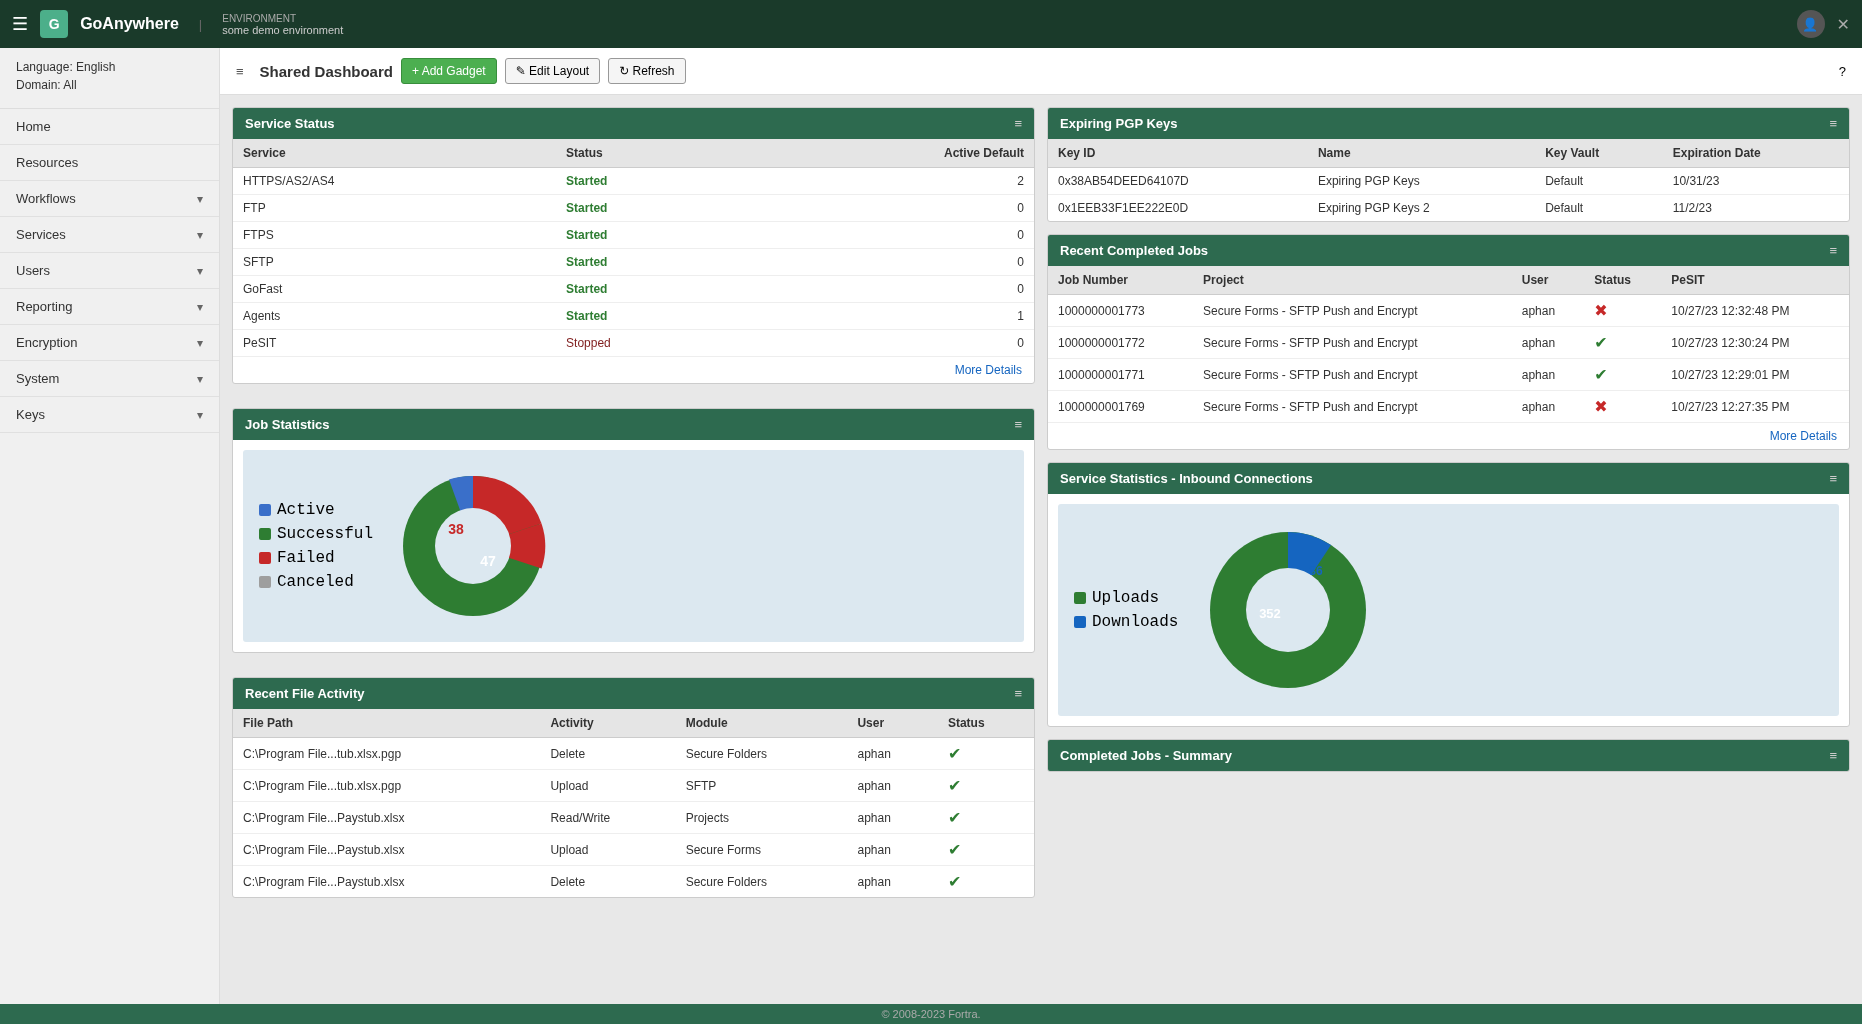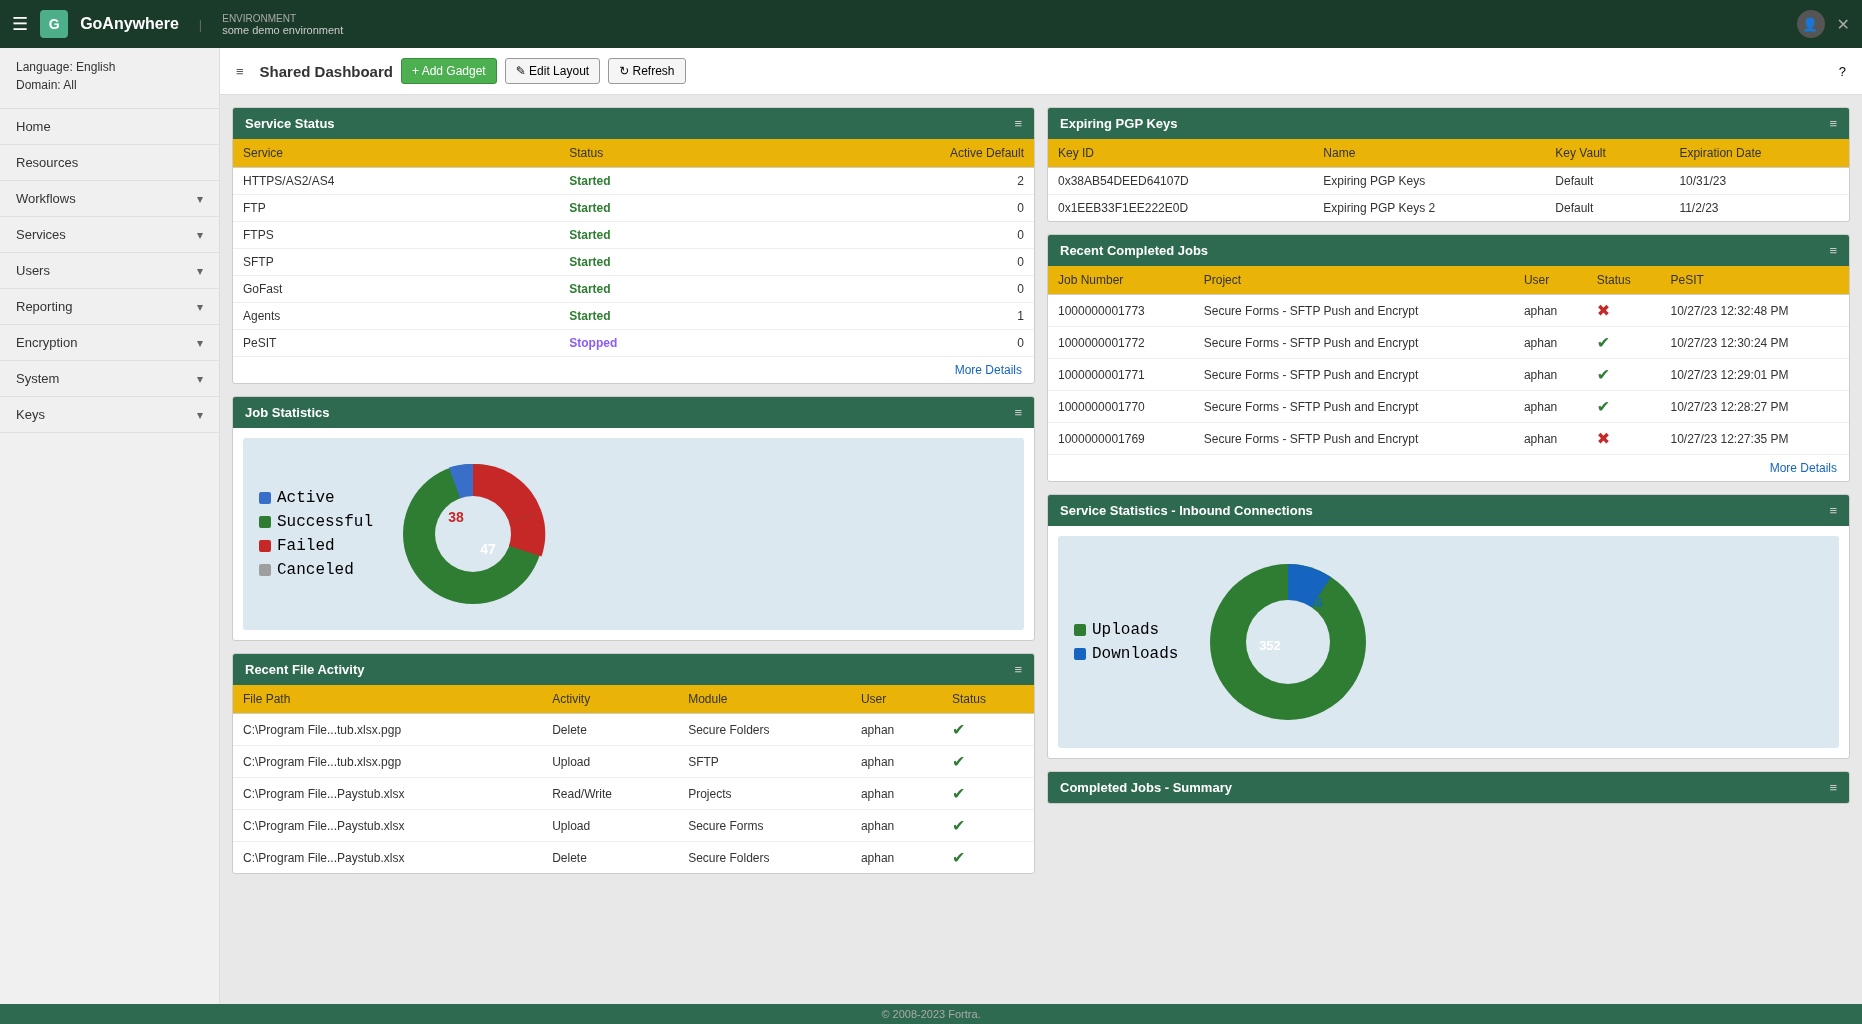--- a/index.html
+++ b/index.html
@@ -41,39 +41,39 @@
     .dashboard-grid { display: grid; grid-template-columns: 1fr 1fr; gap: 12px; padding: 12px; }
 
     
     .panel { background: #fff; border: 1px solid #ccc; border-radius: 3px; overflow: hidden; }
     .panel-header { background: #2d6a4f; color: #fff; padding: 8px 12px; display: flex; align-items: center; justify-content: space-between; font-size: 13px; font-weight: bold; }
     .panel-menu { color: #ccc; cursor: pointer; }
     .panel-body { padding: 0; }
 
     
     table { width: 100%; border-collapse: collapse; font-size: 12px; }
-    th { background: #eab308; padding: 7px 10px; text-align: left; font-weight: normal; color: #333; border-bottom: 1px solid #ccc; }
+    th { background: #e5e5e5; padding: 7px 10px; text-align: left; font-weight: bold; color: #333; border-bottom: 1px solid #ccc; }
     td { padding: 6px 10px; border-bottom: 1px solid #eee; color: #333; }
     tr:last-child td { border-bottom: none; }
 
     .status-started { color: #2e7d32; font-weight: bold; }
-    .status-stopped { color: #8b5cf6; font-weight: bold; }
+    .status-stopped { color: #7f1d1d; font-weight: normal; }
 
     .more-details { text-align: right; padding: 6px 12px; font-size: 12px; color: #1565c0; cursor: pointer; border-top: 1px solid #eee; }
 
     
     .chart-area { padding: 16px; background: #dce8f0; margin: 10px; border-radius: 3px; display: flex; align-items: center; gap: 20px; min-height: 160px; }
     .legend { display: flex; flex-direction: column; gap: 6px; font-size: 16px; font-family: Liberation Mono, monospace; }
     .legend-item { display: flex; align-items: center; gap: 6px; }
     .legend-box { width: 12px; height: 12px; border-radius: 2px; }
 
     
     .pie-svg { width: 160px; height: 160px; }
 
-    .col-left { display: flex; flex-direction: column; gap: 12px; }
+    .col-left { display: flex; flex-direction: column; gap: 24px; }
     .col-right { display: flex; flex-direction: column; gap: 12px; }
 
     .footer { background: #2d6a4f; color: #aaa; text-align: center; font-size: 11px; padding: 4px; flex-shrink: 0; }
 
     
     .dot-green { color: #2e7d32; font-size: 16px; }
 
     
     .inbound-chart-area { padding: 16px; background: #dce8f0; margin: 10px; border-radius: 3px; display: flex; align-items: center; gap: 20px; min-height: 160px; }
 
@@ -391,27 +391,20 @@
     <td>10/27/23 12:30:24 PM</td>
   </tr>
                   <tr>
     <td>1000000001771</td>
     <td>Secure Forms - SFTP Push and Encrypt</td>
     <td>aphan</td>
     <td><span style="color:#2e7d32;font-size:16px;">✔</span></td>
     <td>10/27/23 12:29:01 PM</td>
   </tr>
                   <tr>
-    <td>1000000001770</td>
-    <td>Secure Forms - SFTP Push and Encrypt</td>
-    <td>aphan</td>
-    <td><span style="color:#2e7d32;font-size:16px;">✔</span></td>
-    <td>10/27/23 12:28:27 PM</td>
-  </tr>
-                  <tr>
     <td>1000000001769</td>
     <td>Secure Forms - SFTP Push and Encrypt</td>
     <td>aphan</td>
     <td><span style="color:#c62828;font-size:16px;">✖</span></td>
     <td>10/27/23 12:27:35 PM</td>
   </tr>
                 </tbody>
             </table>
             <div class="more-details">More Details</div>
           </div>

